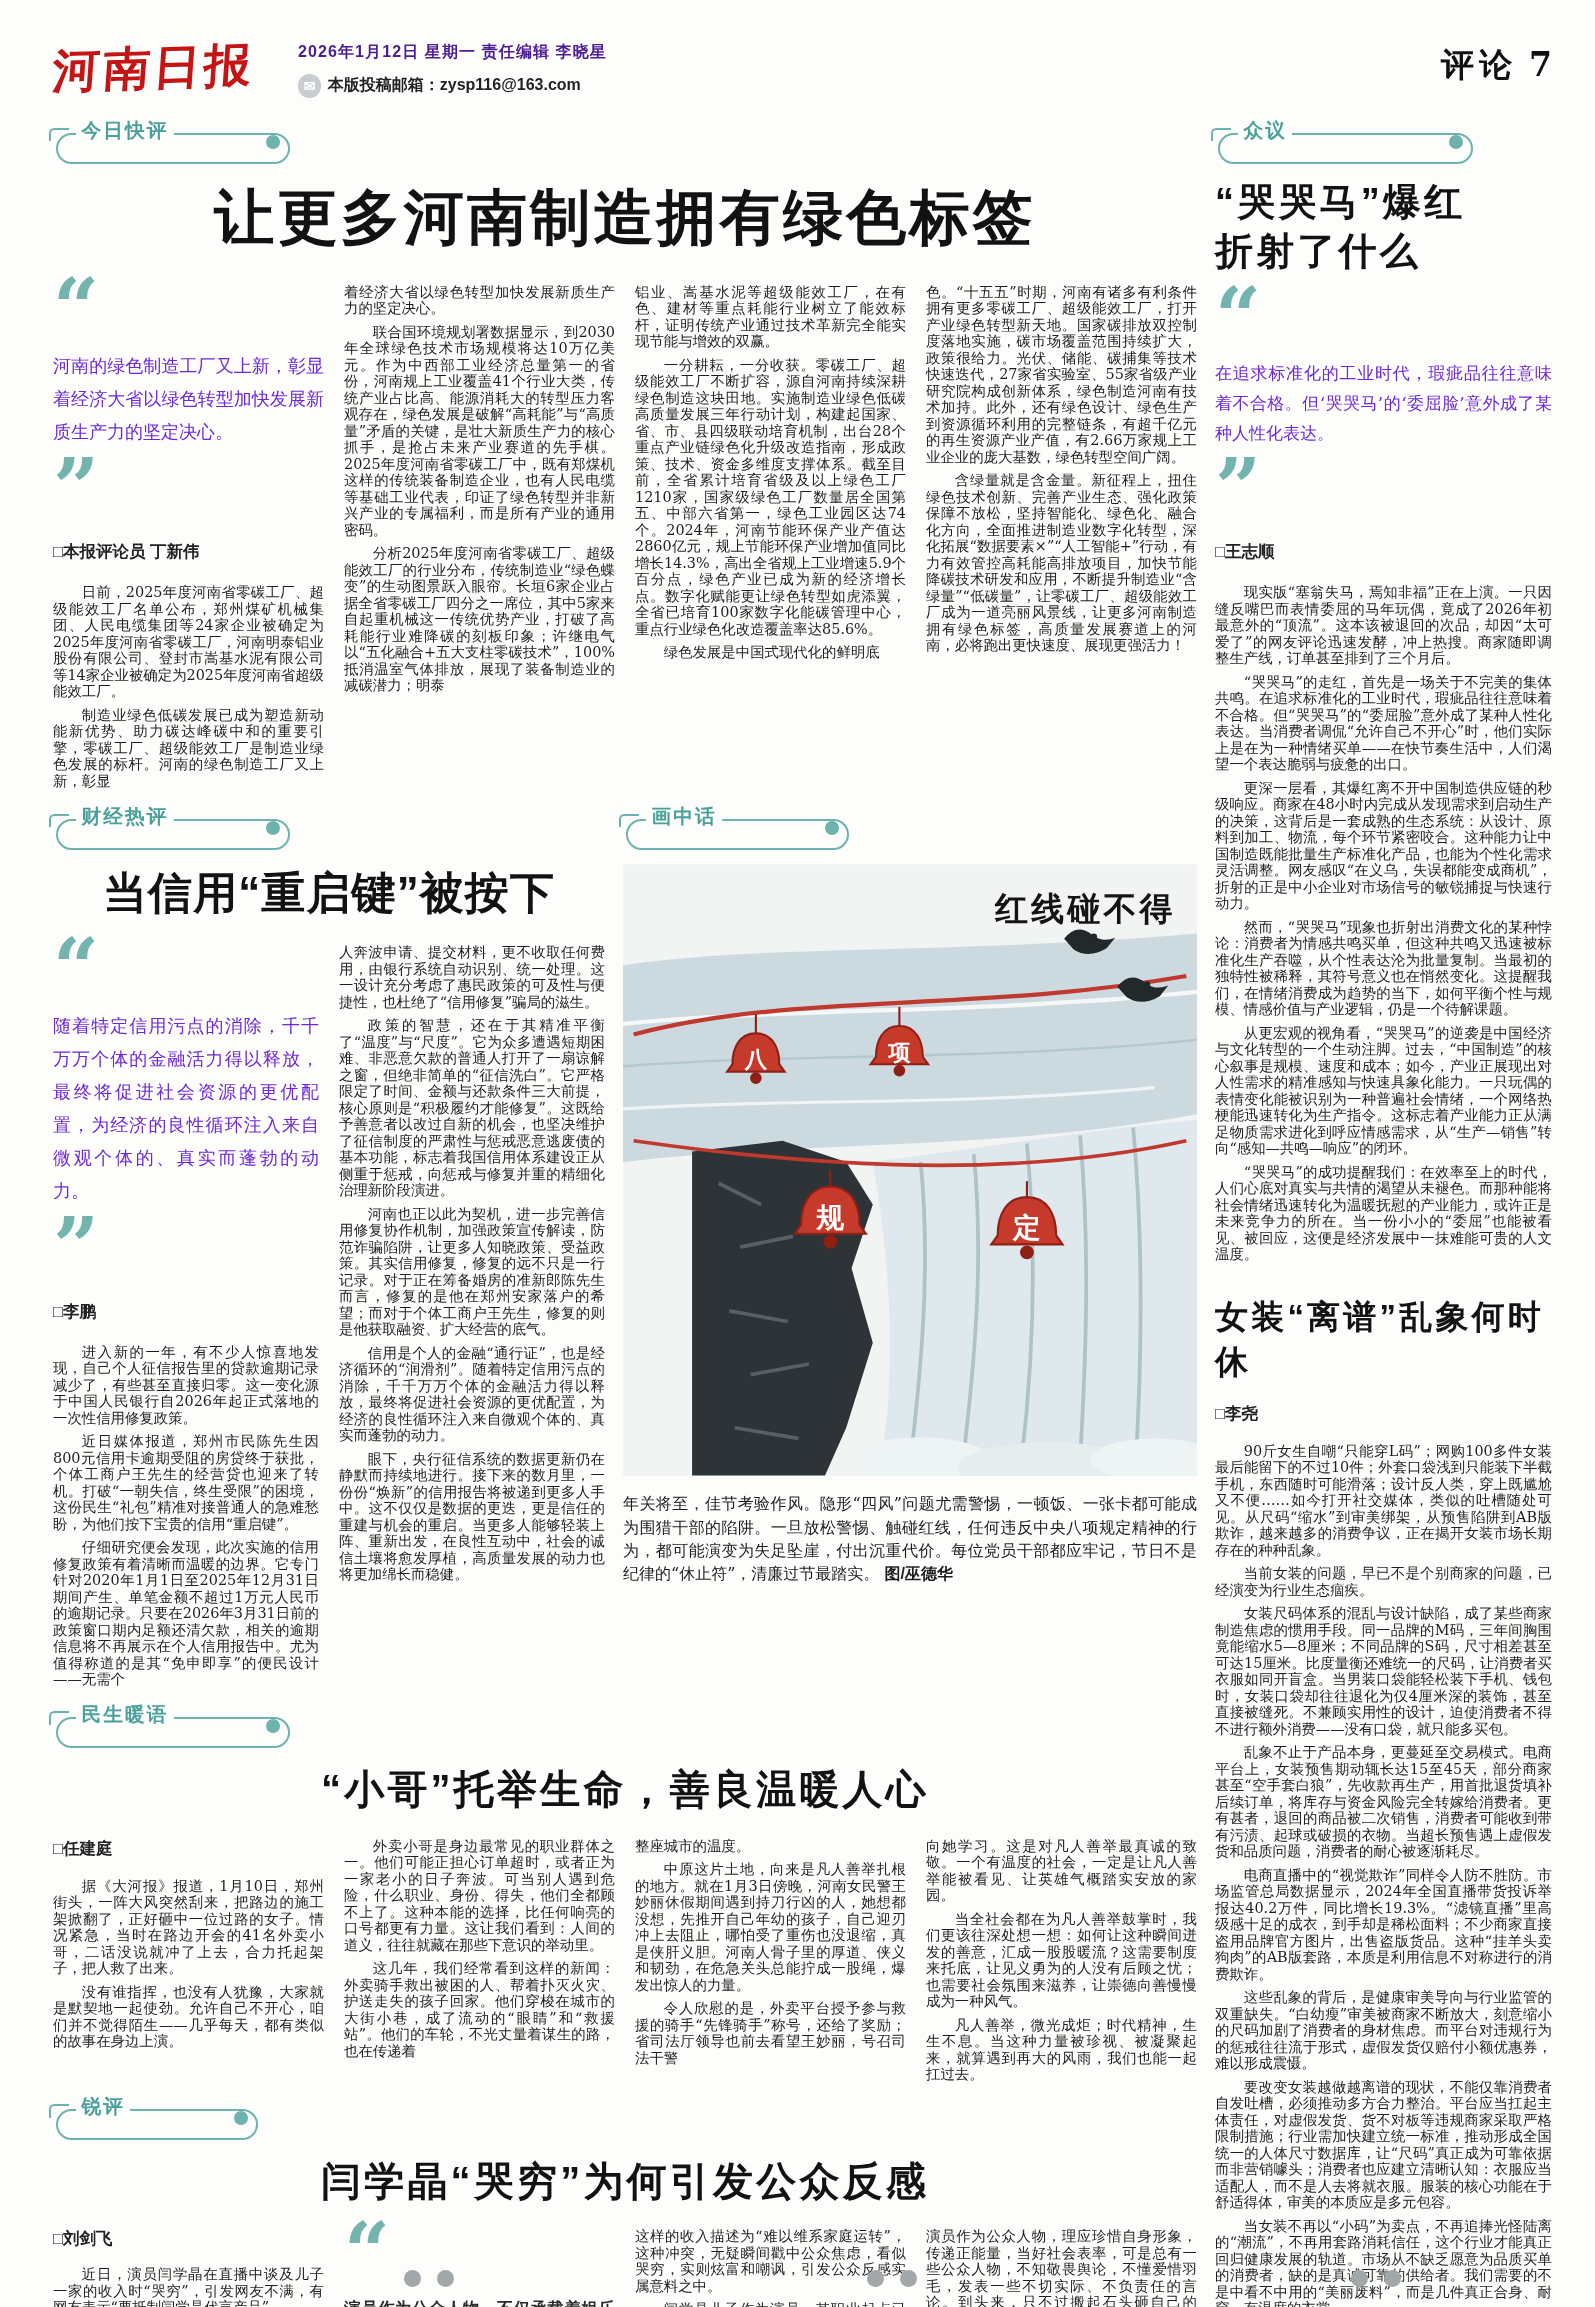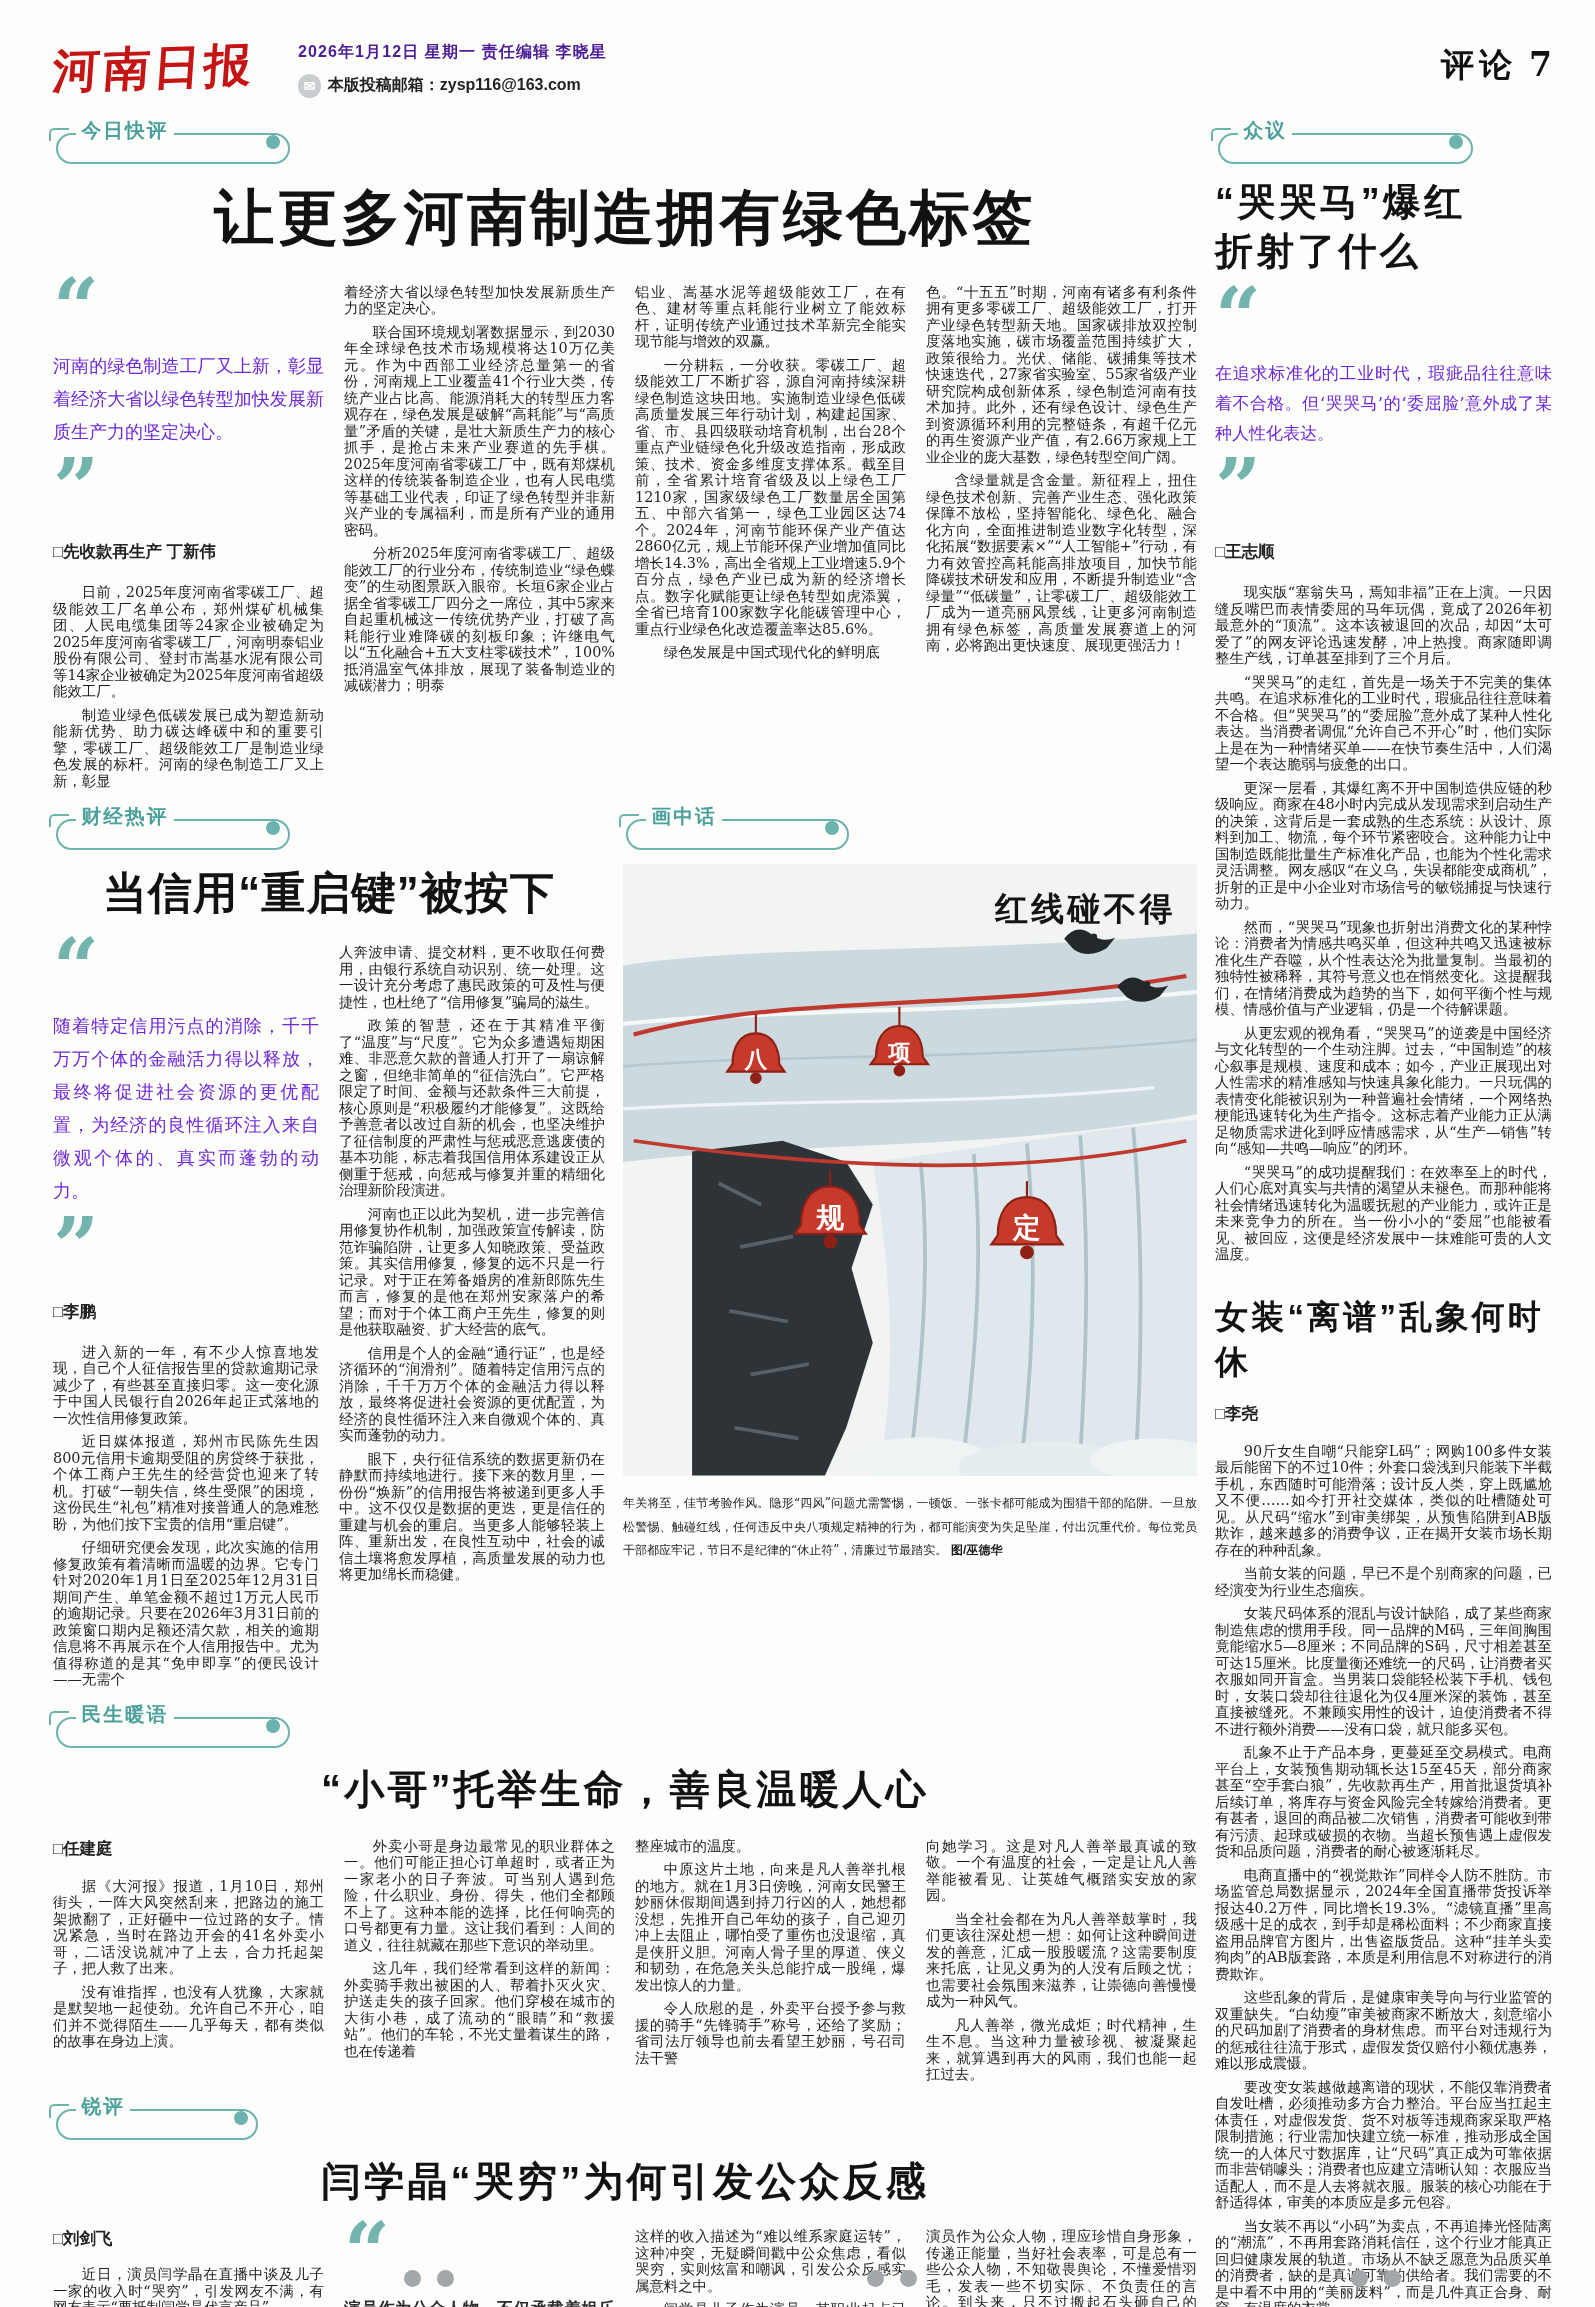--- a/index.html
+++ b/index.html
@@ -38,21 +38,21 @@
         font-family:"DejaVu Serif",serif;color:#1d1d1d;}
   .para.cont{text-indent:0;}
   .para + .para{margin-top:7px;}
   
   .qmark{font-family:"DejaVu Serif",serif;font-weight:bold;color:#74b4af;font-size:80px;line-height:48px;height:51px;}
   .qmark.close{text-align:left;margin-top:16px;}
   .qtext{font-size:18px;line-height:33px;color:#6d28d9;text-align:justify;margin:14px 0 0 0;}
   .byline{font-family:"Liberation Sans",sans-serif;font-weight:bold;font-size:16.5px;color:#222;margin:26.6px 0 21px 0;}
   
   #cartoonbox{width:574px;flex:none;}
-  .caption{margin-top:14px;font-size:12px;line-height:23.4px;text-align:justify;}
+  .caption{margin-top:14px;font-size:16px;line-height:23.4px;text-align:justify;}
   .caption .credit{font-family:"Liberation Sans",sans-serif;font-weight:bold;}
   
   .sq .qtext{font-family:"Liberation Sans",sans-serif;font-weight:bold;color:#2b2b2b;font-size:16.5px;line-height:30px;}
   
   .dots{position:absolute;display:flex;gap:16px;}
   .dot{width:17px;height:17px;border-radius:50%;background:#a2a7aa;}
   .mt{margin-top:16px;}
 </style>
 </head>
 <body>
@@ -83,21 +83,21 @@
           <span class="ptxt">今日快评</span>
           <span class="pline"></span>
           <span class="pdot"></span>
         </div>
         <div class="h1" style="font-size:60px;margin:5.3px 0 24.5px 0;">让更多河南制造拥有绿色标签</div>
         <div class="colrow">
           <div class="col">
             <div class="qmark">“</div>
             <div class="qtext">河南的绿色制造工厂又上新，彰显着经济大省以绿色转型加快发展新质生产力的坚定决心。</div>
             <div class="qmark close">”</div>
-            <div class="byline">□先收款再生产 丁新伟</div>
+            <div class="byline">□本报评论员 丁新伟</div>
             <div>
                 <p class="para">日前，2025年度河南省零碳工厂、超级能效工厂名单公布，郑州煤矿机械集团、人民电缆集团等24家企业被确定为2025年度河南省零碳工厂，河南明泰铝业股份有限公司、登封市嵩基水泥有限公司等14家企业被确定为2025年度河南省超级能效工厂。</p>
                 <p class="para">制造业绿色低碳发展已成为塑造新动能新优势、助力碳达峰碳中和的重要引擎，零碳工厂、超级能效工厂是制造业绿色发展的标杆。河南的绿色制造工厂又上新，彰显</p>
               </div>
           </div>
           <div class="col">
               <p class="para cont">着经济大省以绿色转型加快发展新质生产力的坚定决心。</p>
               <p class="para">联合国环境规划署数据显示，到2030年全球绿色技术市场规模将达10万亿美元。作为中西部工业经济总量第一的省份，河南规上工业覆盖41个行业大类，传统产业占比高、能源消耗大的转型压力客观存在，绿色发展是破解“高耗能”与“高质量”矛盾的关键，是壮大新质生产力的核心抓手，是抢占未来产业赛道的先手棋。2025年度河南省零碳工厂中，既有郑煤机这样的传统装备制造企业，也有人民电缆等基础工业代表，印证了绿色转型并非新兴产业的专属福利，而是所有产业的通用密码。</p>
               <p class="para">分析2025年度河南省零碳工厂、超级能效工厂的行业分布，传统制造业“绿色蝶变”的生动图景跃入眼帘。长垣6家企业占据全省零碳工厂四分之一席位，其中5家来自起重机械这一传统优势产业，打破了高耗能行业难降碳的刻板印象；许继电气以“五化融合+五大支柱零碳技术”，100%抵消温室气体排放，展现了装备制造业的减碳潜力；明泰</p>
             </div>

